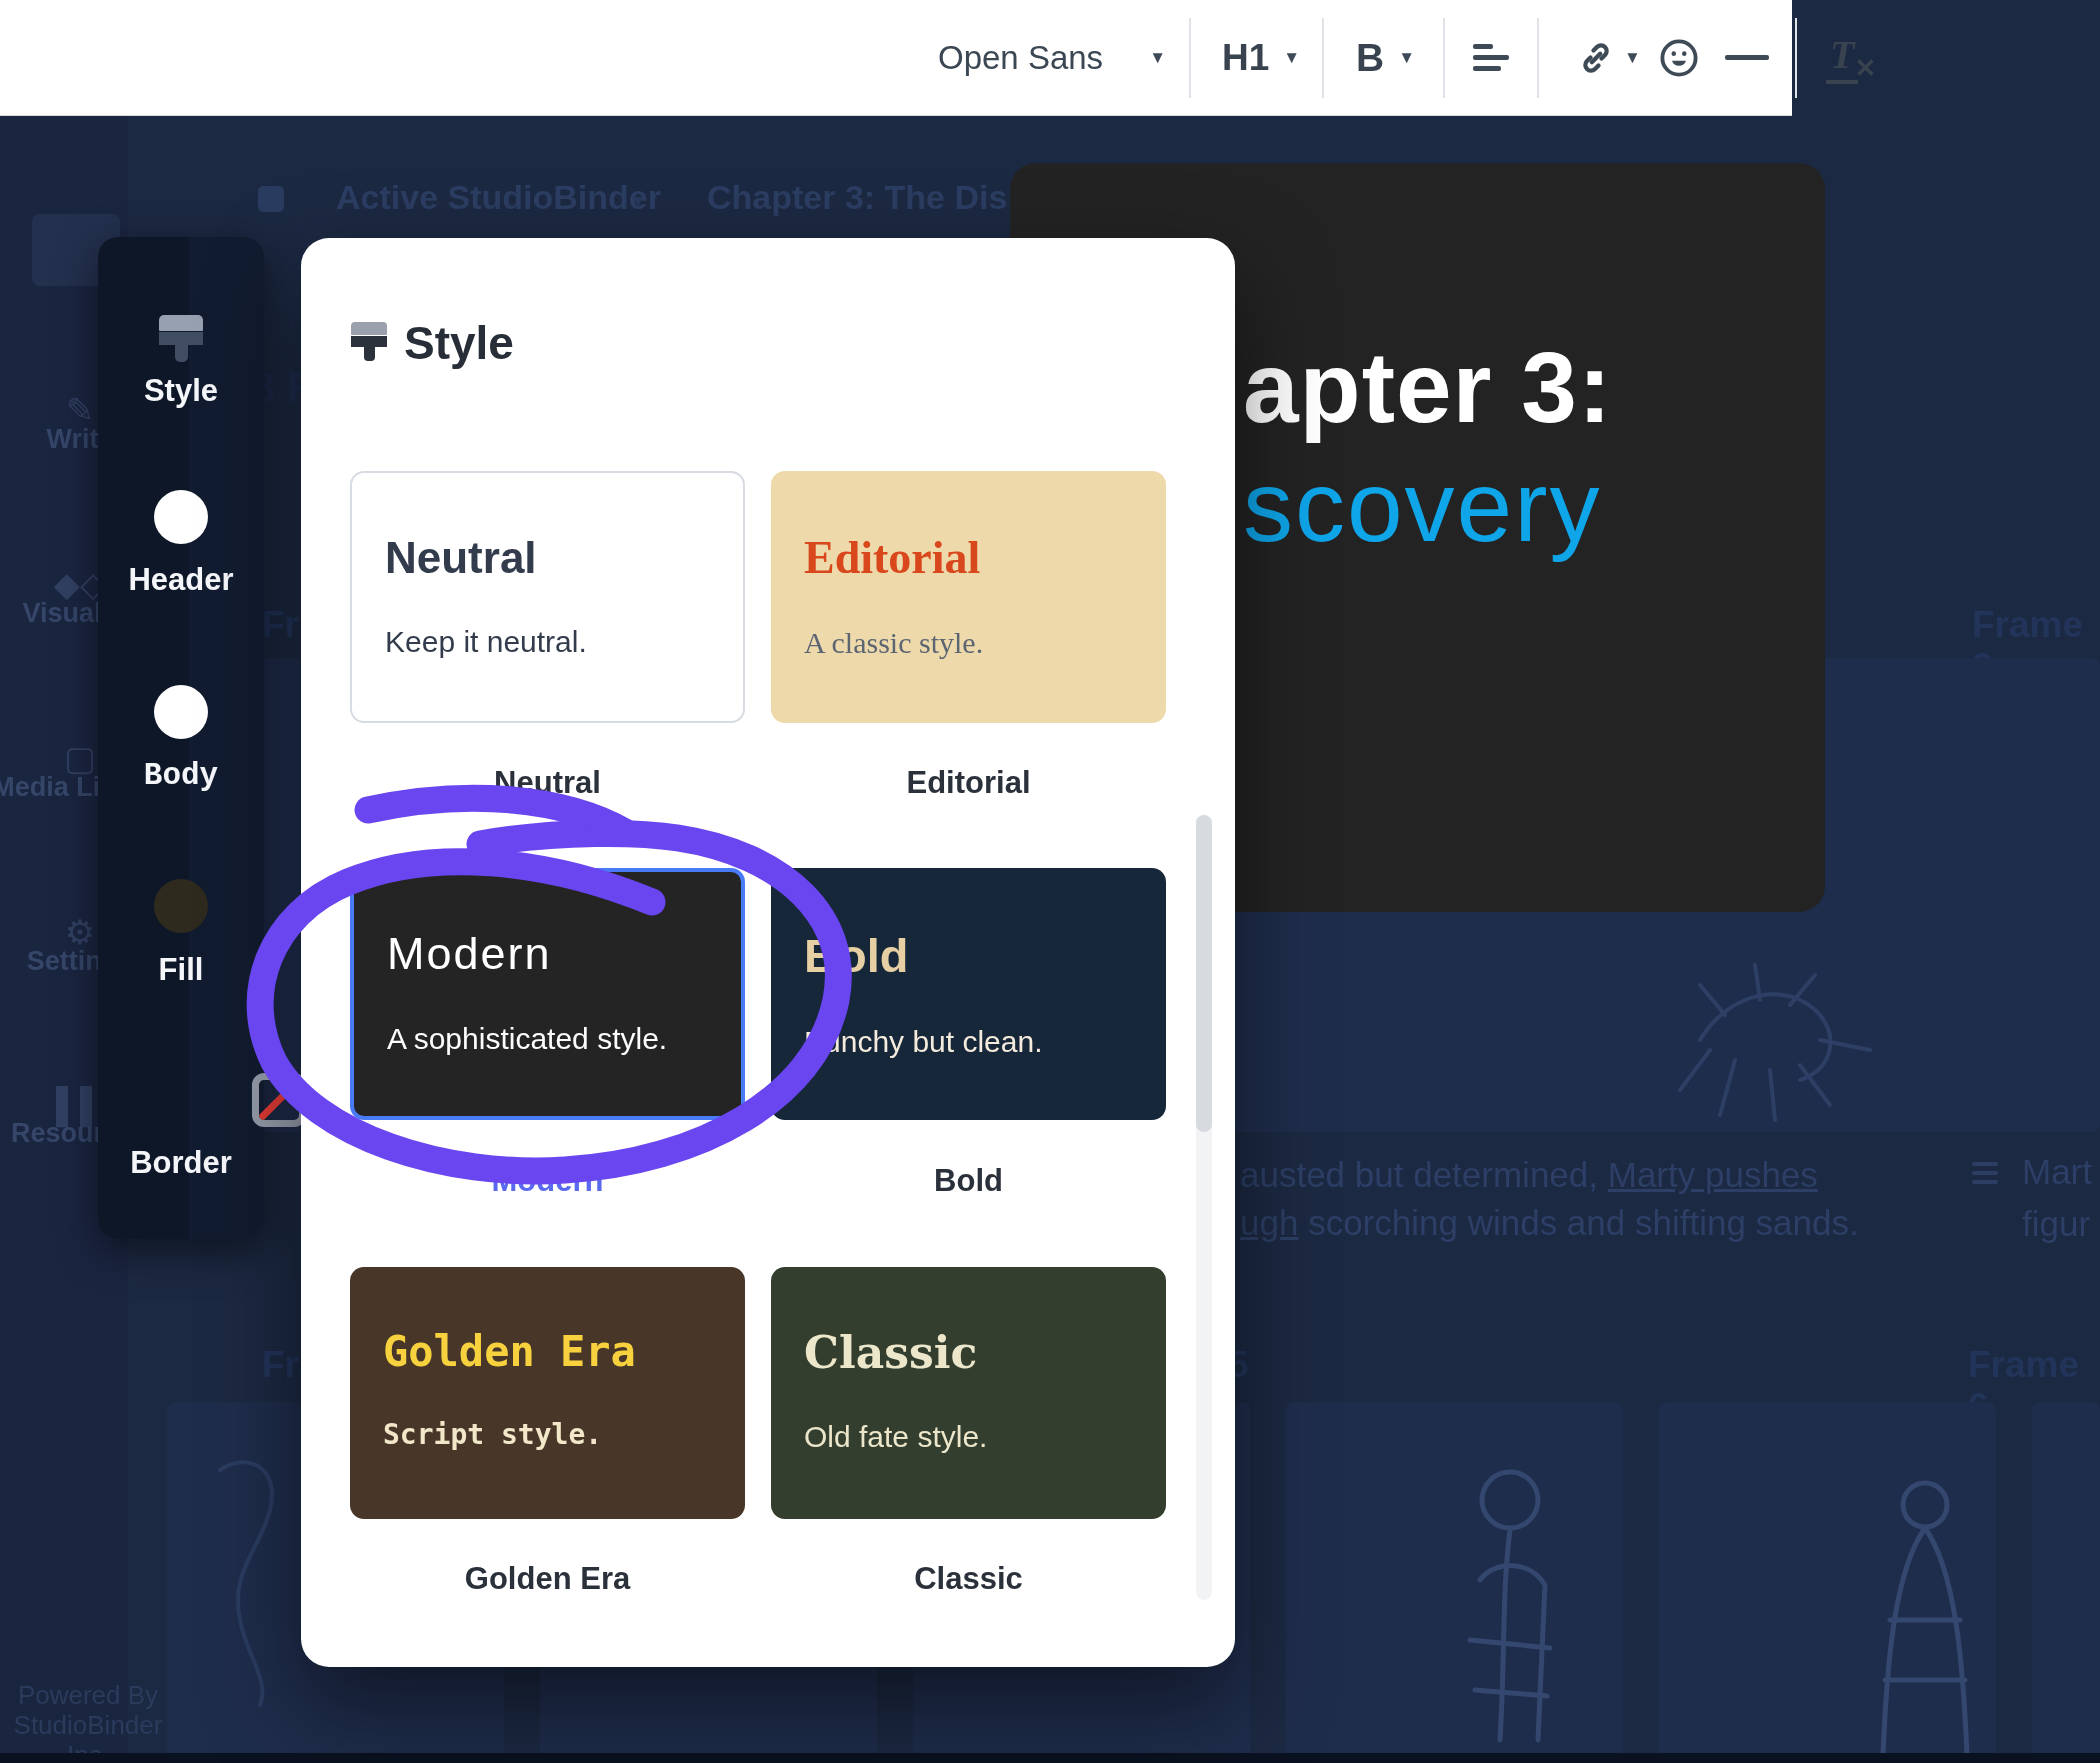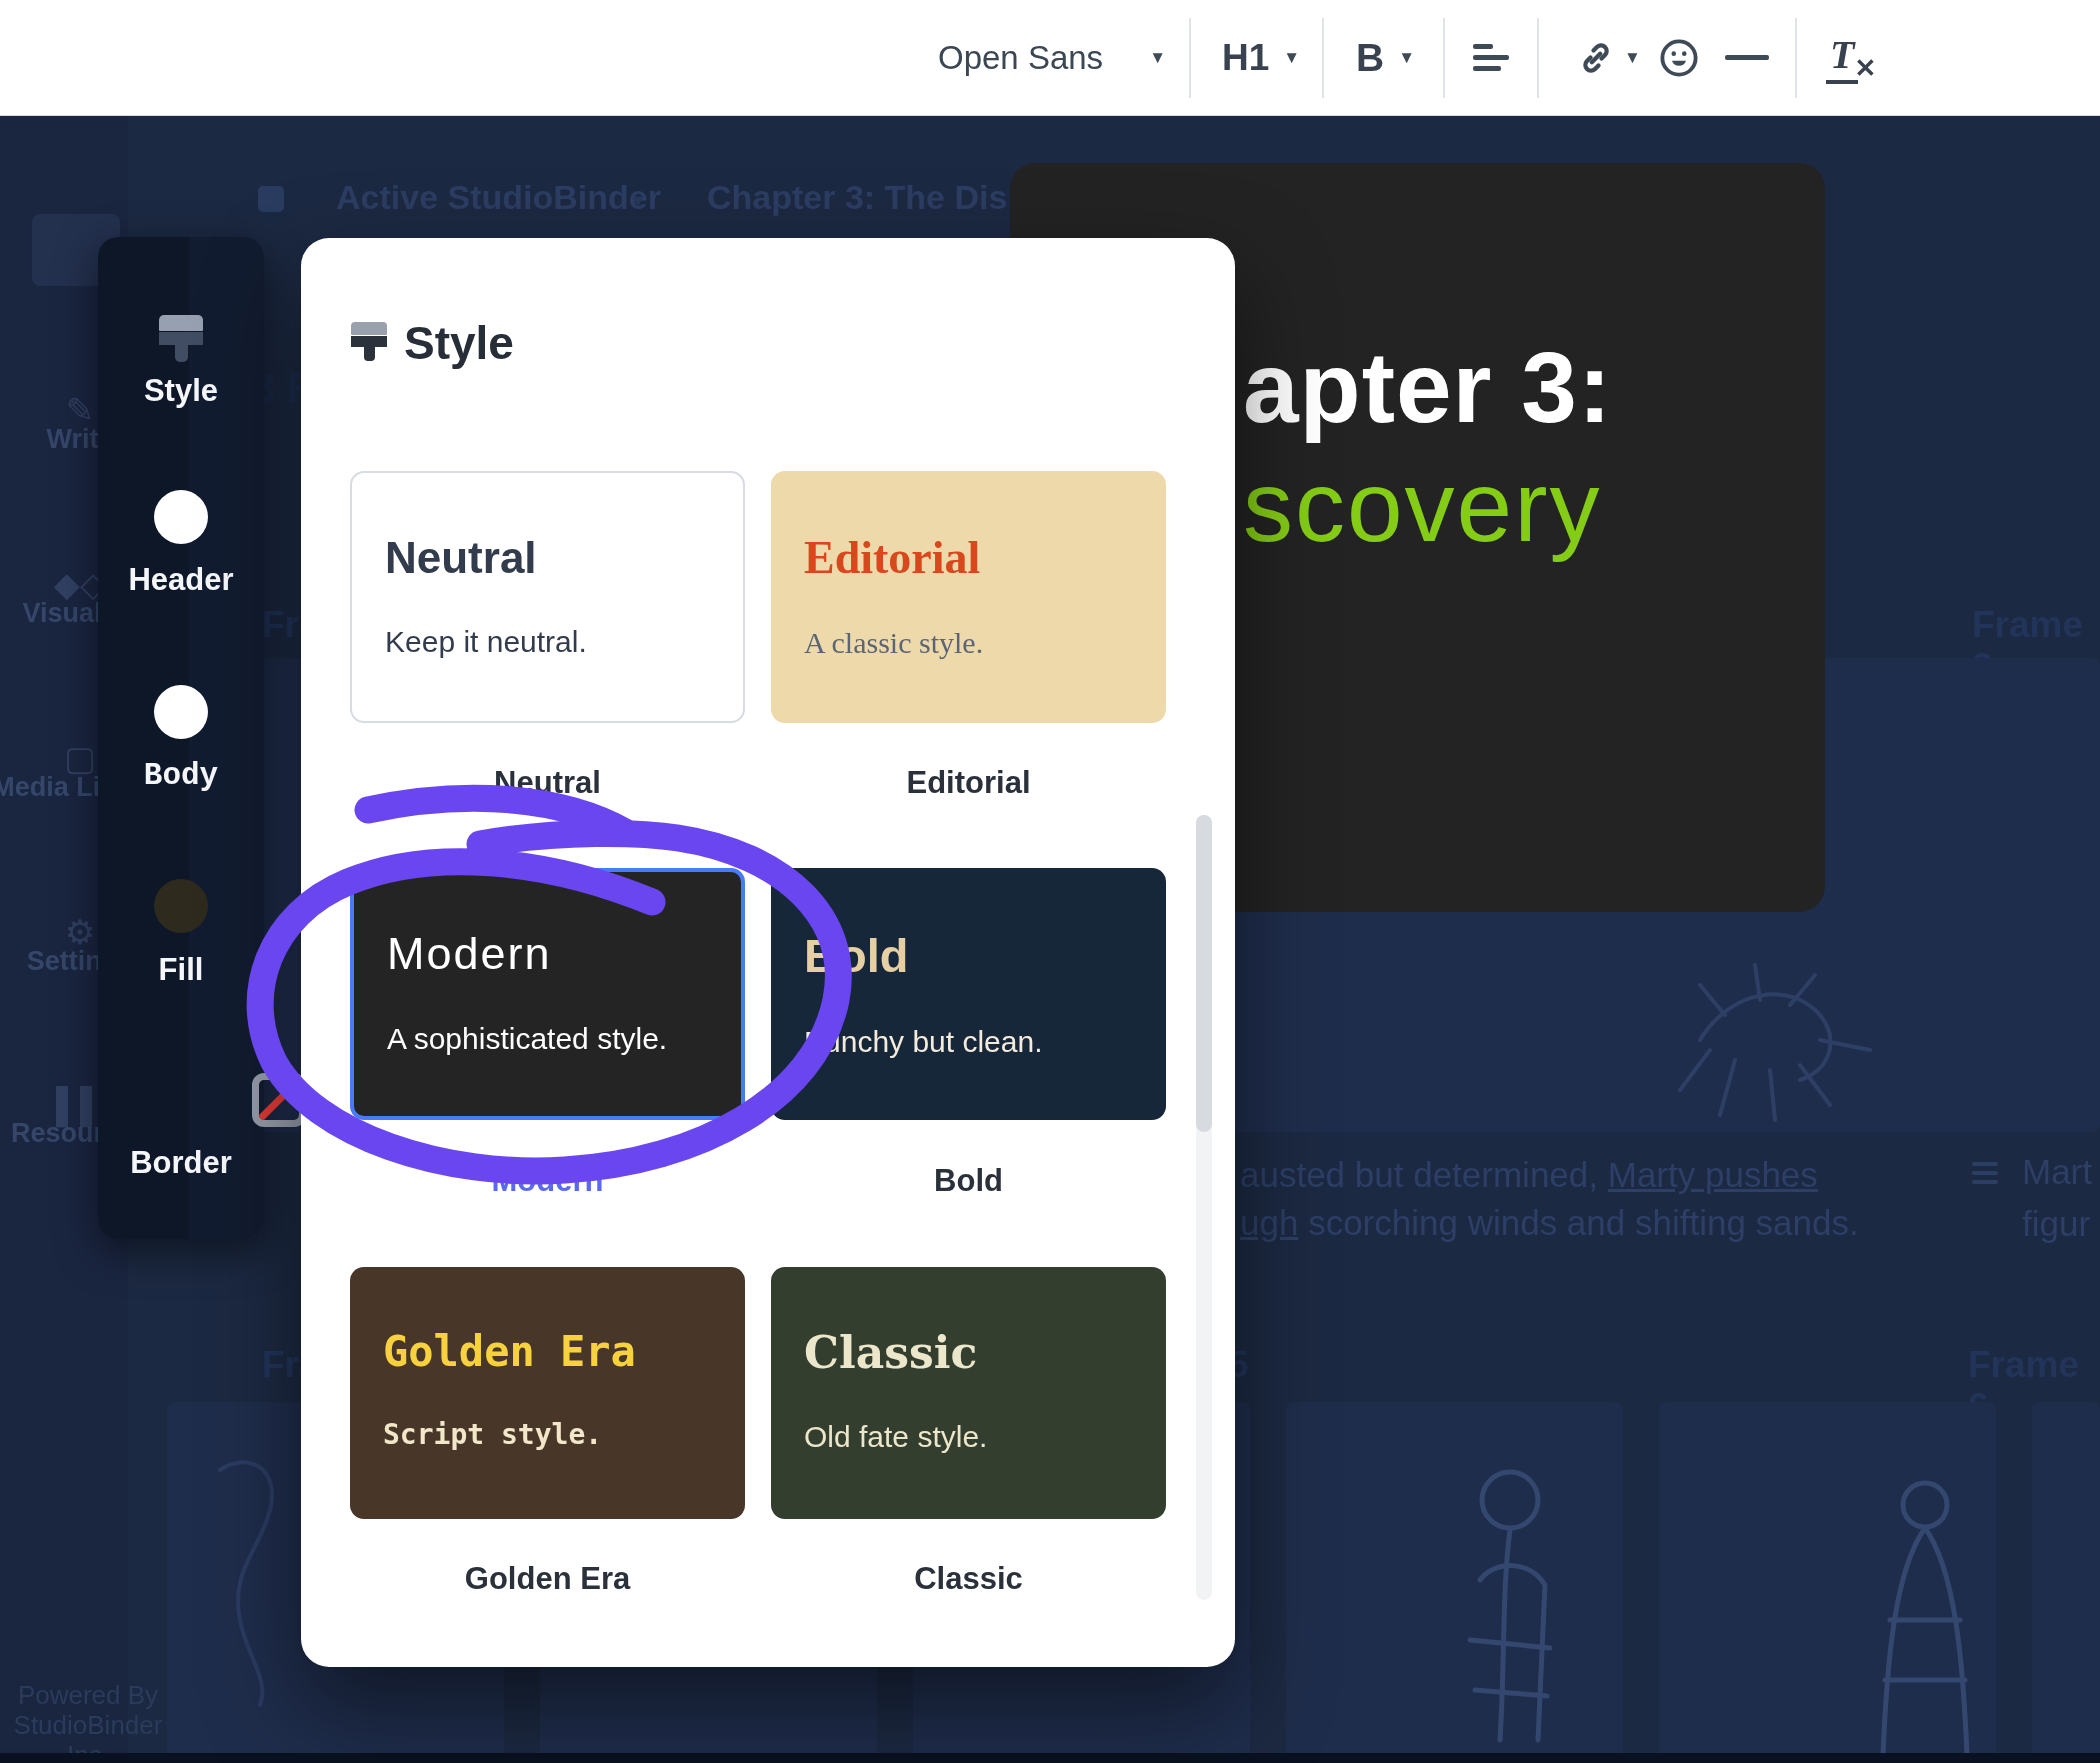--- a/index.html
+++ b/index.html
@@ -21,21 +21,21 @@
   .grid-icon{display:grid;grid-template-columns:17px 17px;grid-auto-rows:13px;gap:3px;}
   .grid-icon span{background:#22335b;border-radius:2px;}
   .hamburger span{display:block;width:26px;height:4px;background:#2c3e63;border-radius:2px;margin-bottom:5px;}
   .powered{color:#2b3b5c;font-size:26px;text-align:center;line-height:30px;}
   .powered .u2{border-bottom:2px solid #2b3b5c;padding-bottom:2px;}
 
   
   .title-card{left:1010px;top:163px;width:815px;height:749px;background:#232323;
               border-radius:26px;overflow:hidden;}
   .tc-h1{left:233px;top:167px;font-size:100px;font-weight:700;color:#fff;letter-spacing:1px;}
-  .tc-h2{left:233px;top:286px;font-size:100px;font-weight:300;color:#84cc16;letter-spacing:2px;}
+  .tc-h2{left:233px;top:286px;font-size:100px;font-weight:300;color:#0ea5e9;letter-spacing:2px;}
   .tc-body{left:233px;top:432px;font-size:37px;line-height:54px;color:#f5f5f5;font-weight:400;}
 
   
   .side-panel{left:98px;top:237px;width:166px;height:1002px;border-radius:20px;
     background:linear-gradient(90deg,#0e1728 0%,#0e1728 55%,#121c30 55%,#121c30 100%);
     box-shadow:0 12px 40px rgba(0,0,0,.5);}
   .sp-label{width:166px;text-align:center;color:#f4f6f9;font-size:31px;font-weight:700;}
   .sp-circle{left:56px;width:54px;height:54px;border-radius:50%;}
   .brush{left:61px;width:44px;}
   .brush .bristle{height:16px;background:#97a0b1;border-radius:5px 5px 1px 1px;}
@@ -67,21 +67,21 @@
   .c-modern .card-tagline{font-weight:300;}
   .c-bold .card-heading{font-weight:800;font-size:47px;}
   .c-golden .card-heading{font-family:"DejaVu Sans Mono",monospace;font-size:42px;font-weight:700;}
   .c-golden .card-tagline{font-family:"DejaVu Sans Mono",monospace;font-size:28px;font-weight:700;}
   .c-classic .card-heading{font-family:"DejaVu Serif",serif;font-size:44px;font-weight:700;}
 
   .scroll-track{left:895px;top:577px;width:16px;height:785px;background:#f2f3f5;border-radius:8px;}
   .scroll-thumb{left:895px;top:577px;width:16px;height:317px;background:#d7dadf;border-radius:8px;}
 
   
-  .toolbar{left:0;top:0;width:2100px;height:115px;background:#ffffff;border-bottom:1px solid #d8dce2;z-index:70;}
+  .toolbar{left:0;top:0;width:1792px;height:115px;background:#ffffff;border-bottom:1px solid #d8dce2;z-index:70;}
   .tb-item{position:absolute;top:0;height:115px;display:flex;align-items:center;color:#3c4754;}
   .tb-divider{position:absolute;top:18px;width:2px;height:80px;background:#e0e3e8;}
   .caret{font-size:17px;color:#3f4a57;margin-left:14px;}
   .tb-font{font-size:33px;}
   .tb-h1{font-size:37px;font-weight:800;color:#39434f;}
   .tb-b{font-size:39px;font-weight:800;color:#39434f;}
   .align-icon span{display:block;height:5px;background:#3f4a57;border-radius:2px;margin:6px 0;}
   .dash-icon{width:44px;height:5px;background:#3f4a57;border-radius:2px;}
   .tx-icon{font-family:"Liberation Serif",serif;font-size:40px;font-style:italic;font-weight:700;color:#39434f;border-bottom:4px solid #39434f;padding:0 4px 2px 4px;}
   .tx-x{font-size:26px;font-weight:700;color:#39434f;margin-left:-4px;margin-top:22px;}

